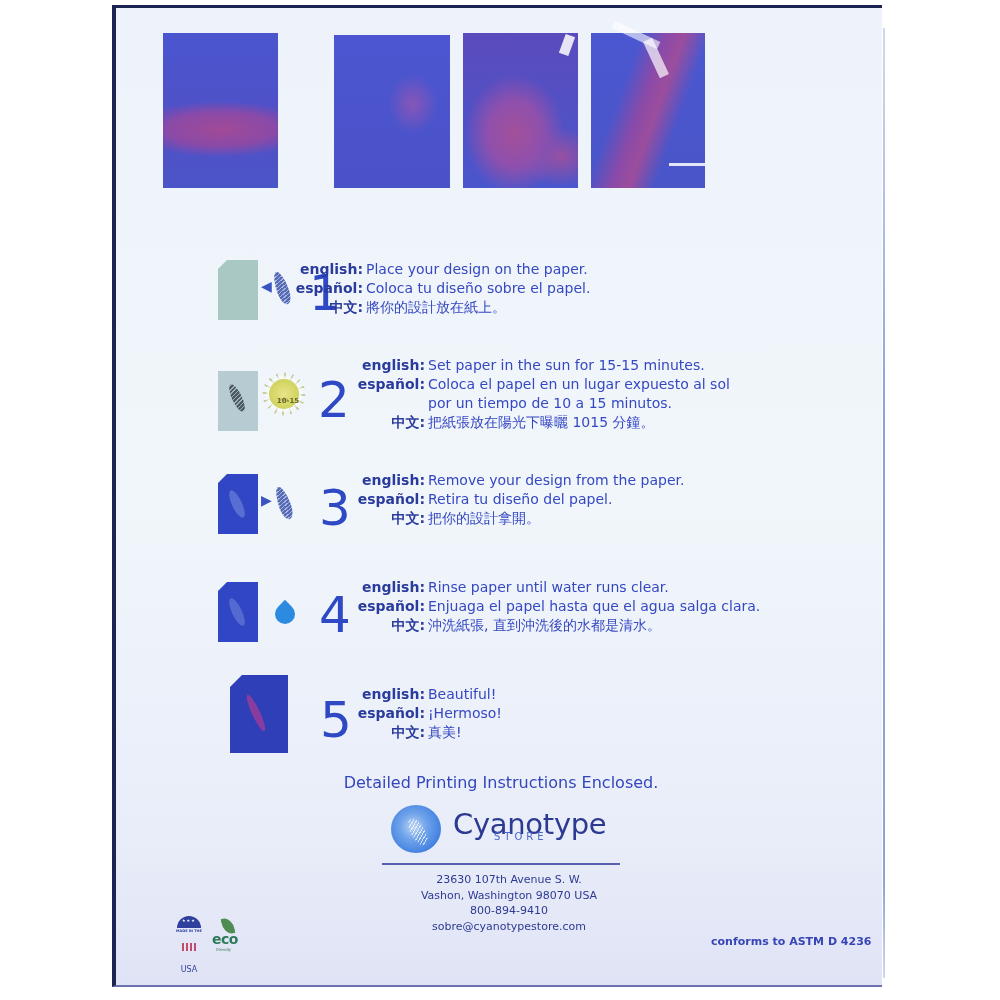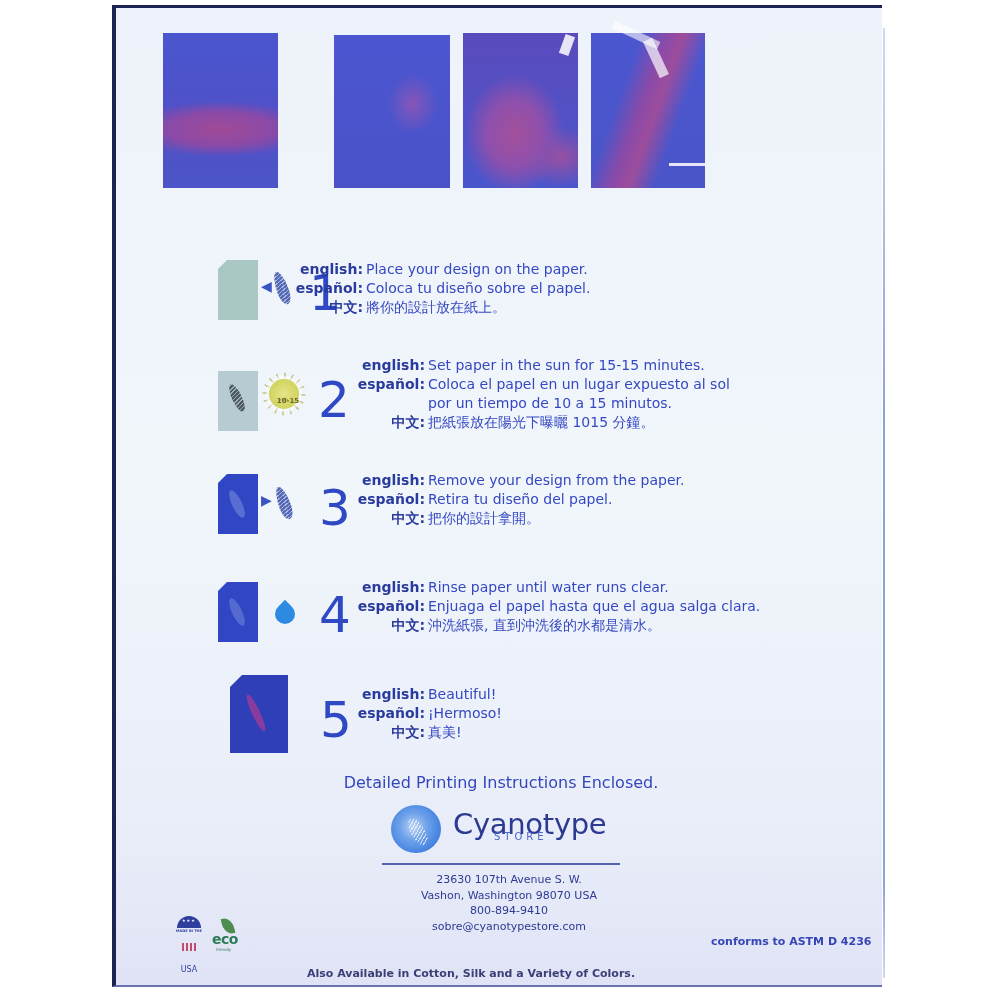--- a/index.html
+++ b/index.html
@@ -325,14 +325,13 @@
     <div class="usa-stripes"></div>
   </div>
 
   <div class="badge-eco">
     <div class="eco-leaf"></div>
     <div class="eco-text">eco</div>
     <div class="eco-sub">friendly</div>
   </div>
 
   <div class="conforms">conforms to ASTM D 4236</div>
-  <div class="also">Also Available in Cotton, Silk and a Variety of Colors.</div>
 </div>
 
 </body></html>

